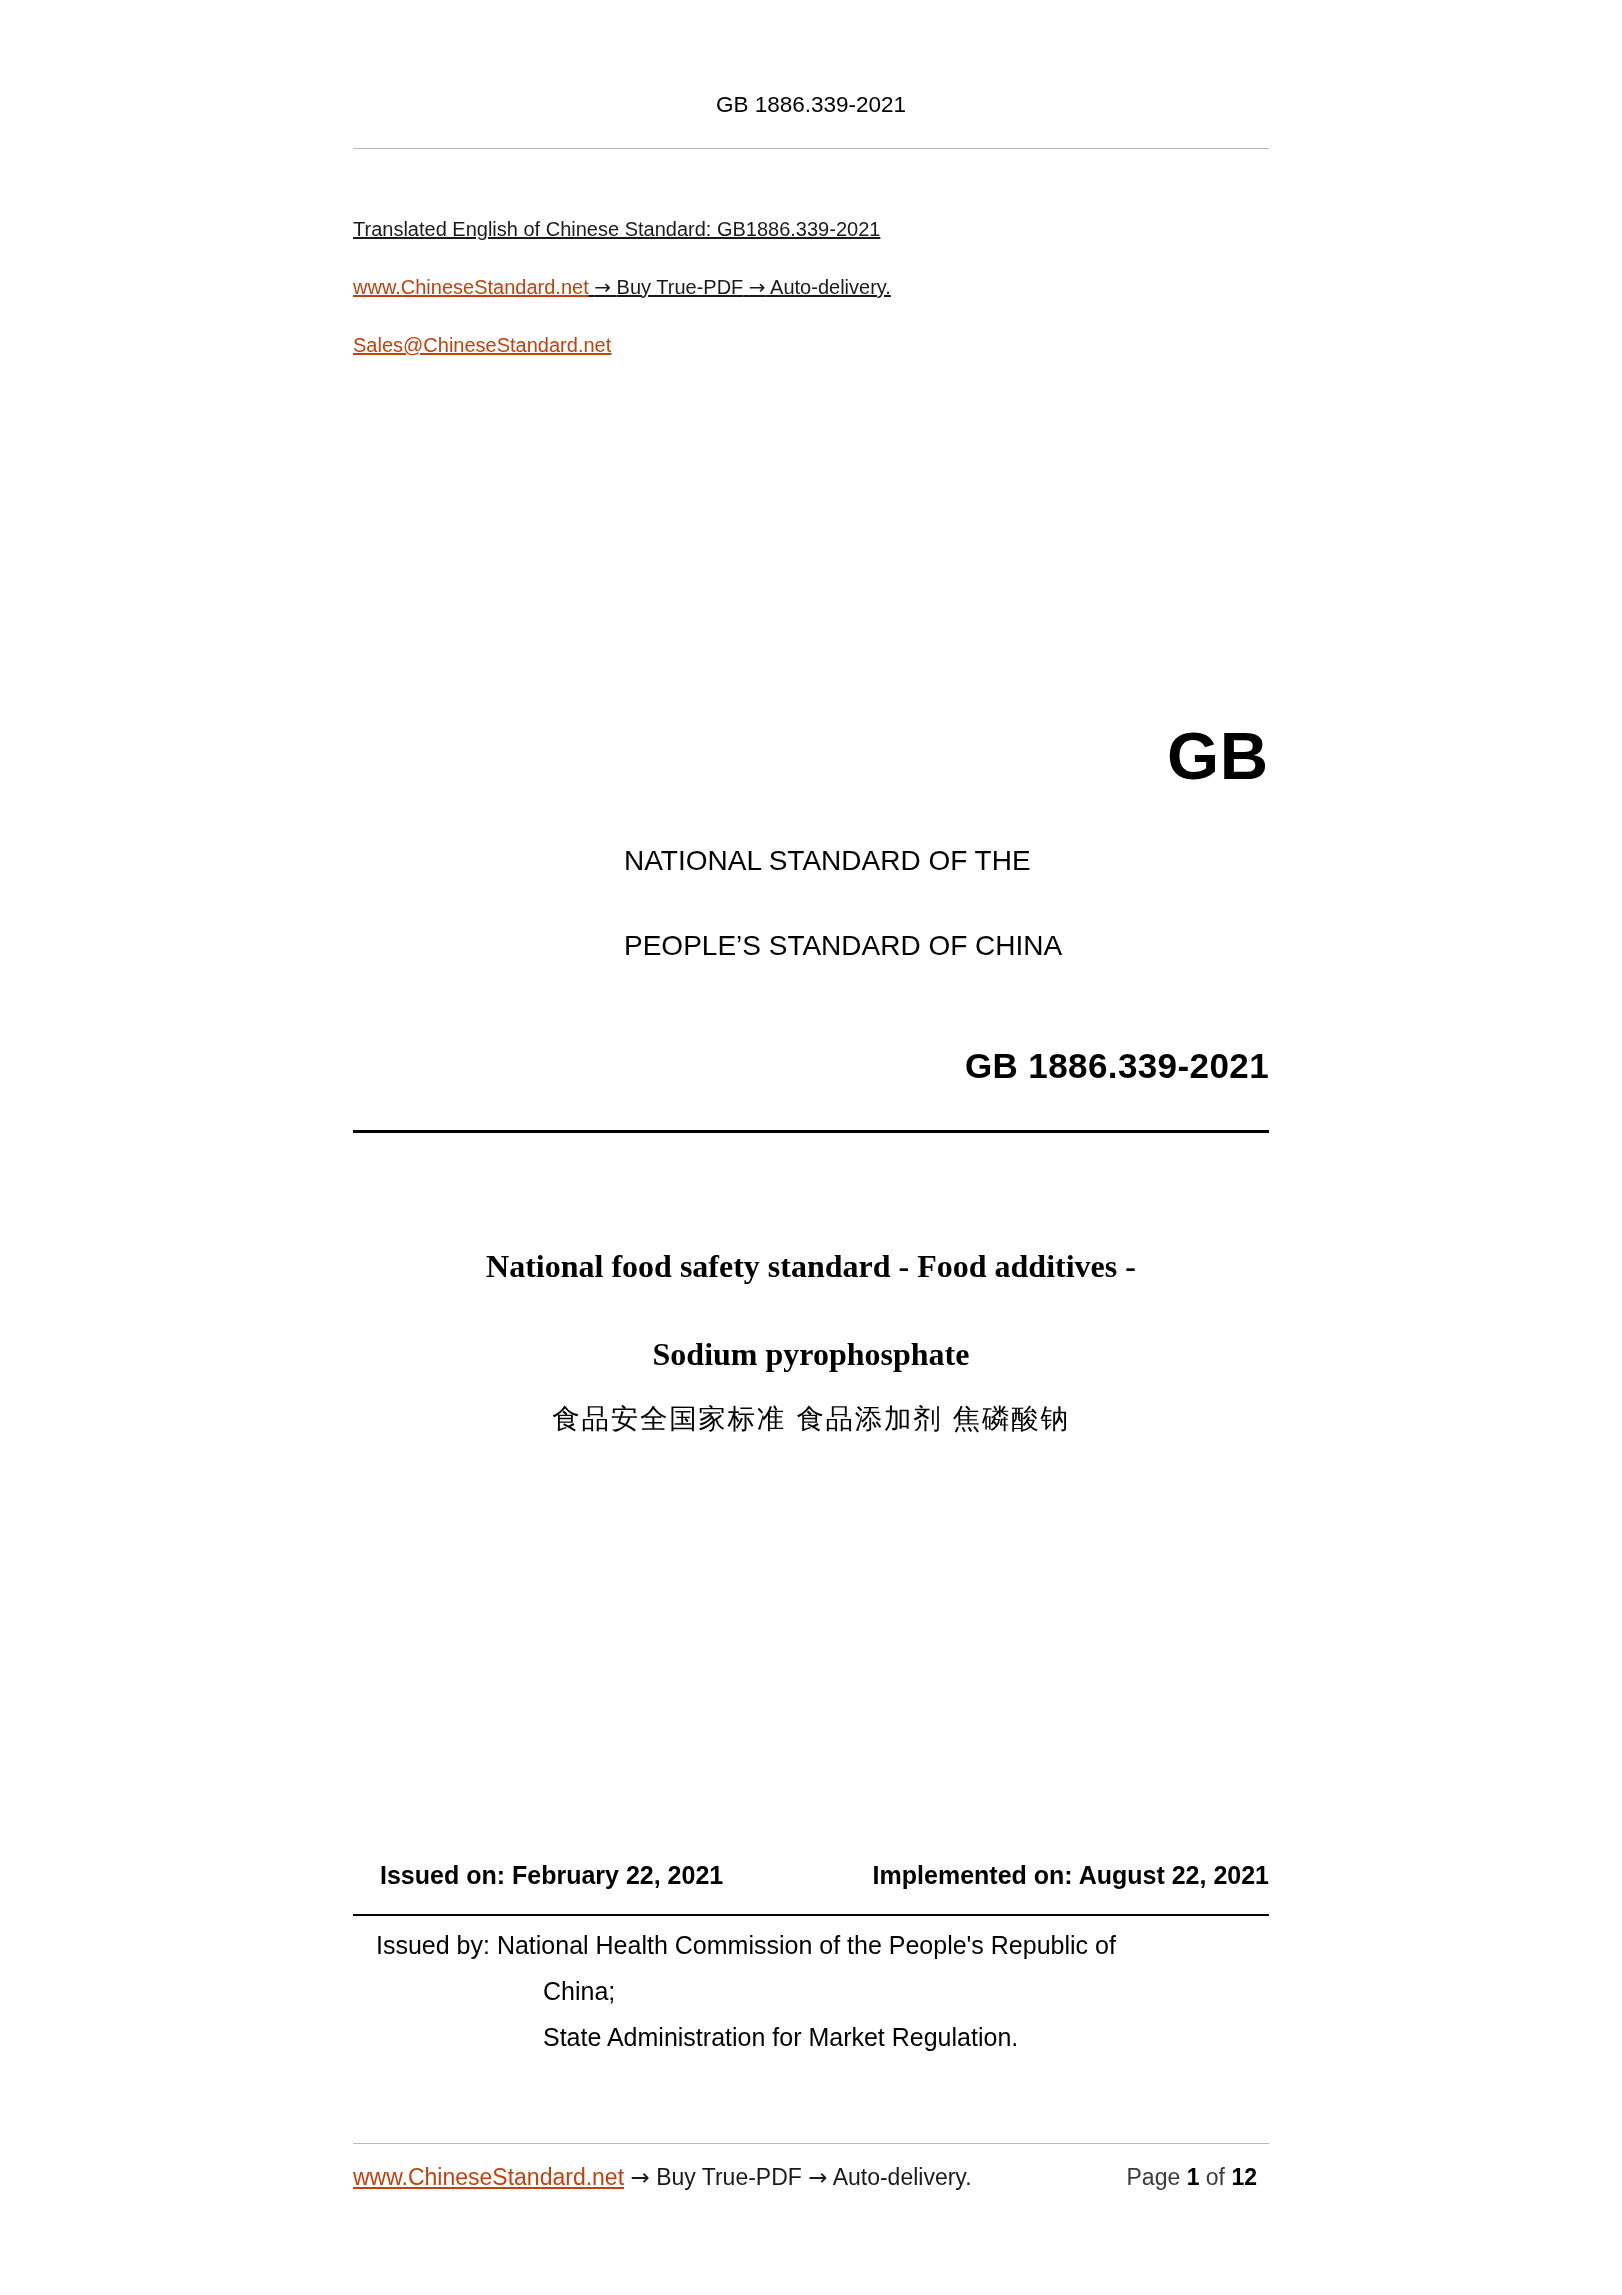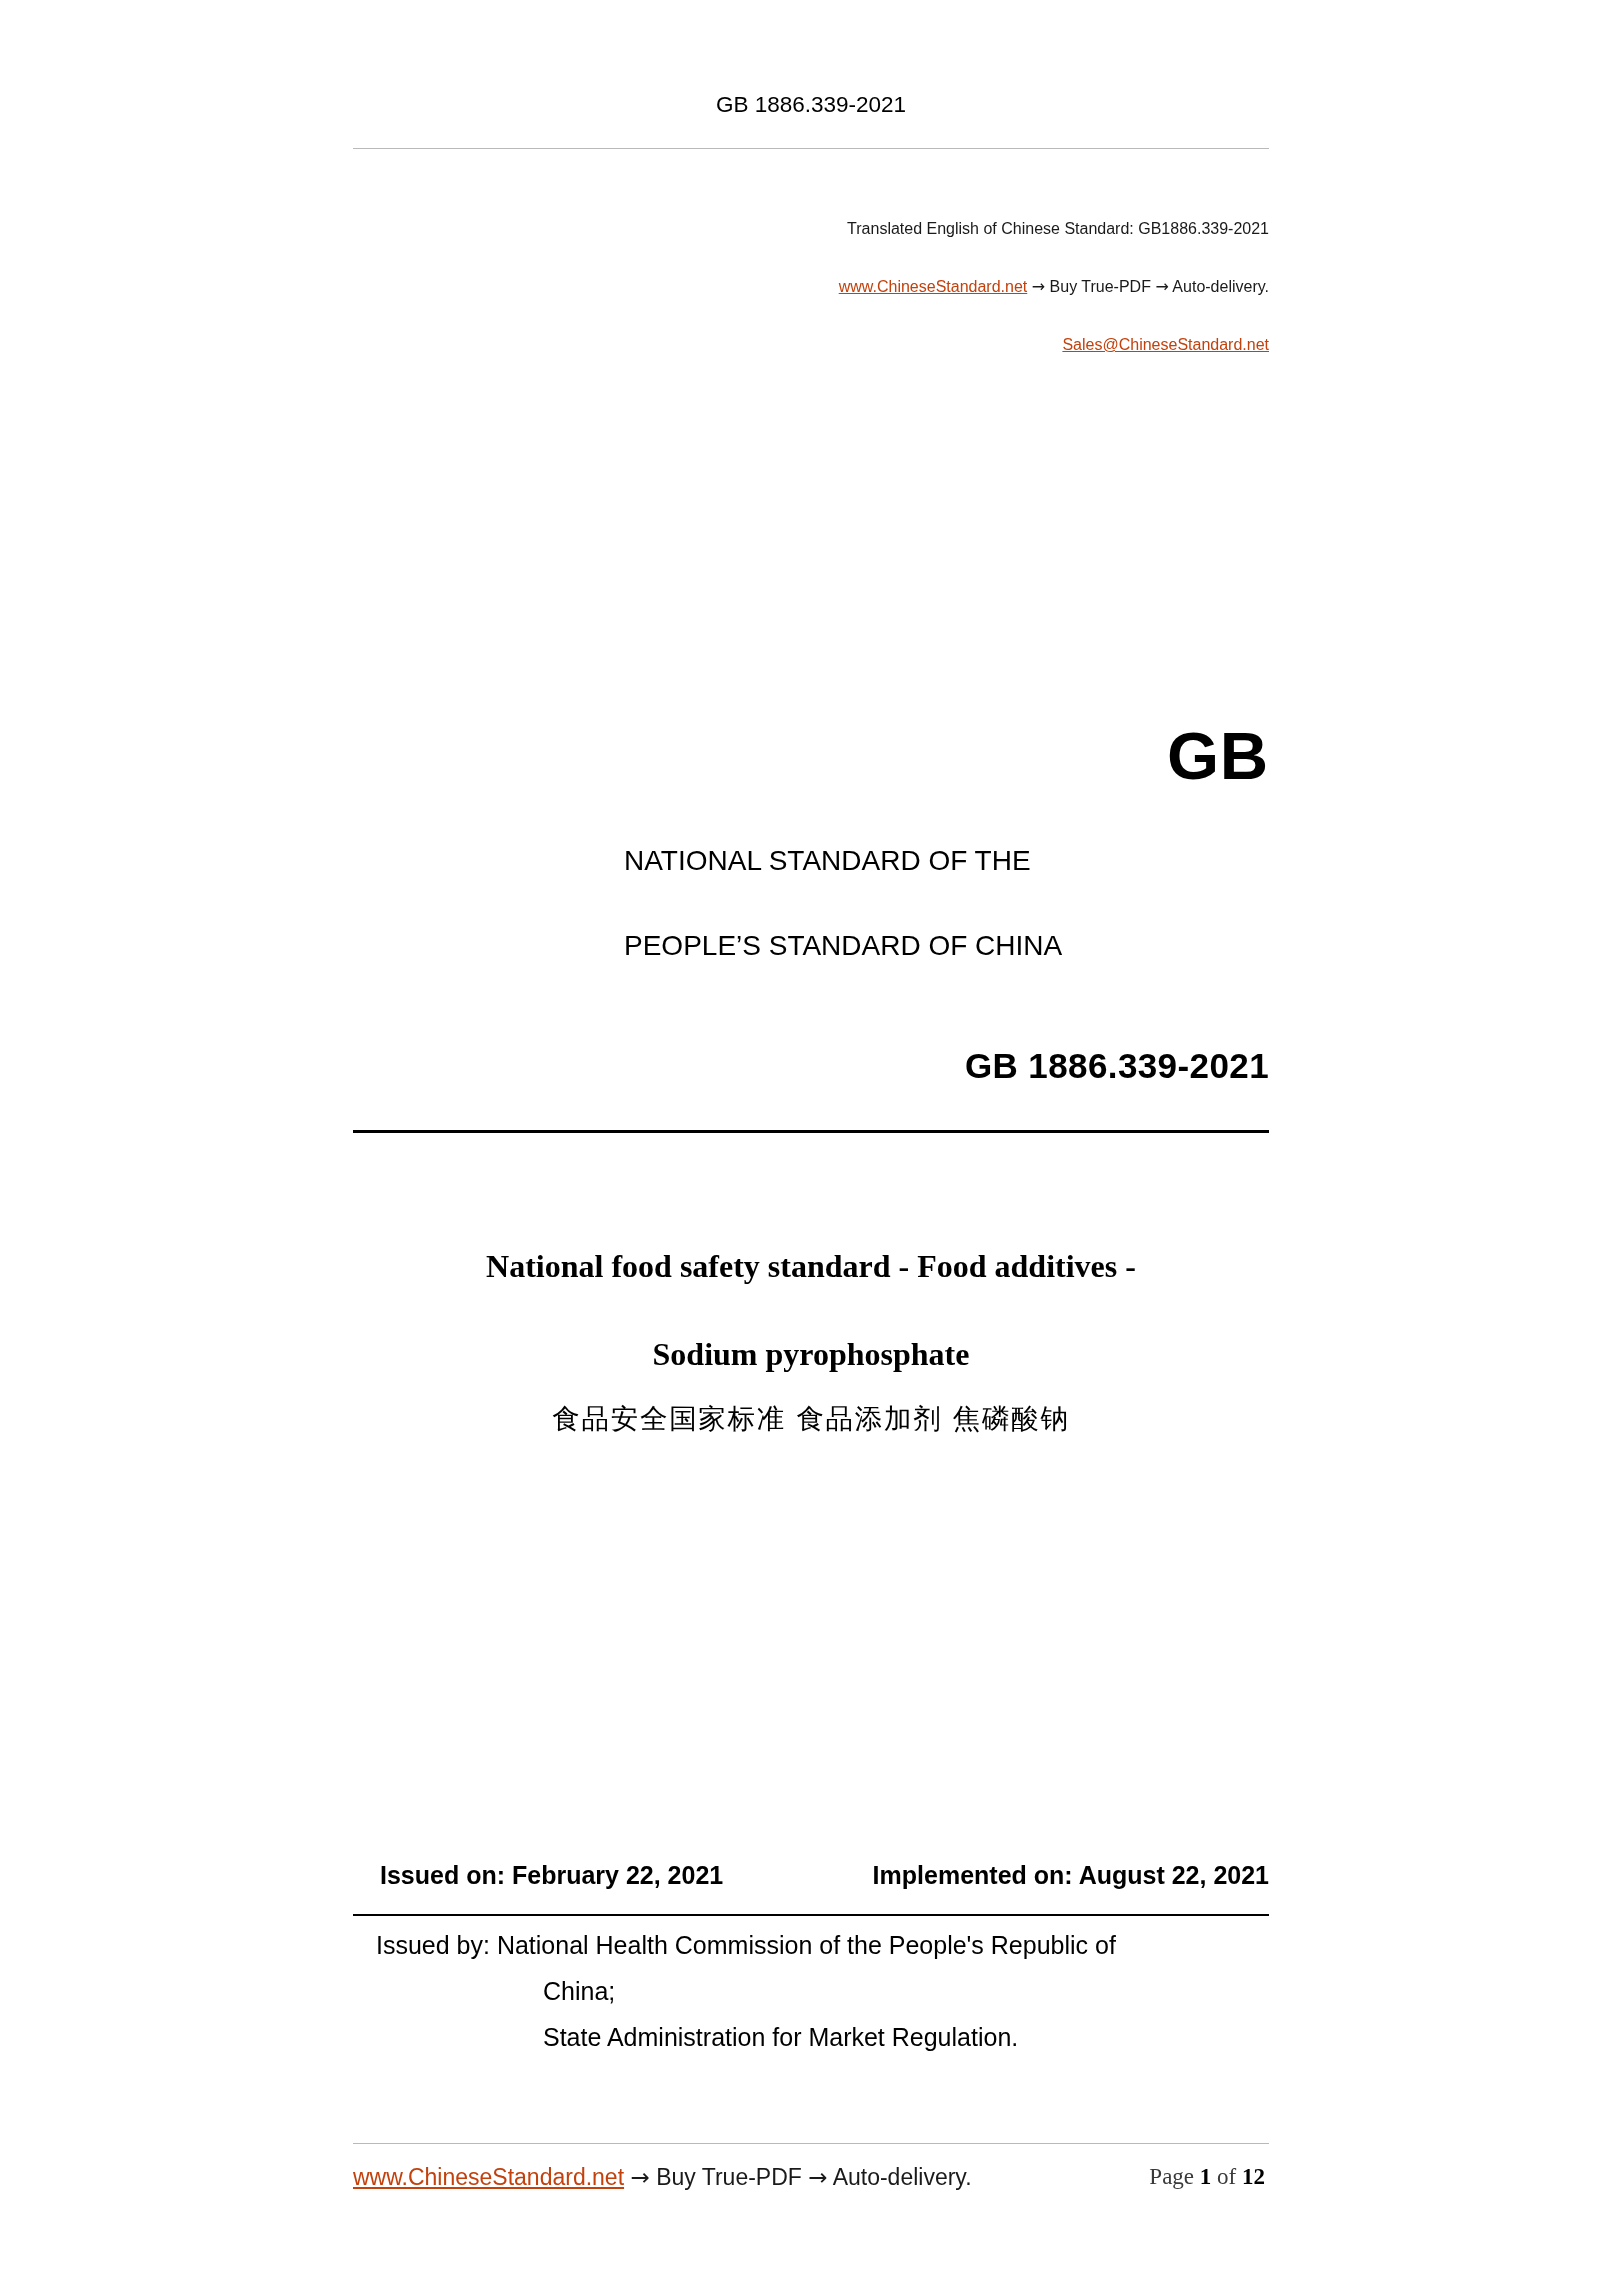--- a/index.html
+++ b/index.html
@@ -45,24 +45,25 @@
     right: 0;
     border-top: 0.8px solid #b9b9b9;
   }
 
   
   .promo {
     position: absolute;
     top: 200px;
     left: 0;
     right: 0;
-    text-align: right;
-    font-size: 16px;
+    text-align: left;
+    font-size: 20px;
     line-height: 58px;
     color: #1a1a1a;
+    text-decoration: underline;
   }
   .promo .line { white-space: nowrap; }
   .promo a, .link {
     color: #c2410c;
     text-decoration: underline;
   }
   .arrow { font-family: "DejaVu Sans", sans-serif; }
 
   
   .gb-logo {
@@ -187,25 +188,24 @@
     color: #1a1a1a;
   }
   .footer .left {
     position: absolute;
     left: 0;
     top: 0;
     white-space: nowrap;
   }
   .footer .right {
     position: absolute;
-    right: 4px;
+    right: 12px;
     top: 0;
     white-space: nowrap;
     color: #3a3a3a;
-    font-family: Liberation Serif, serif;
   }
   .footer .right b { color: #000; }
 </style>
 </head>
 <body>
 
 <div class="page">
   <div class="content">
 
     <div class="page-header">

